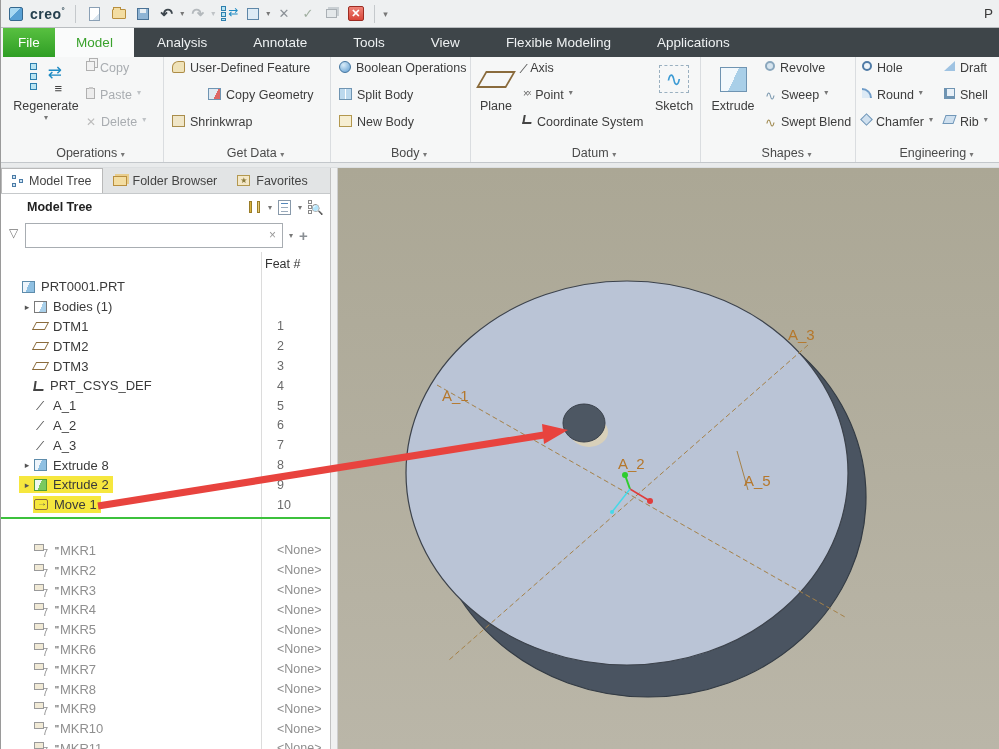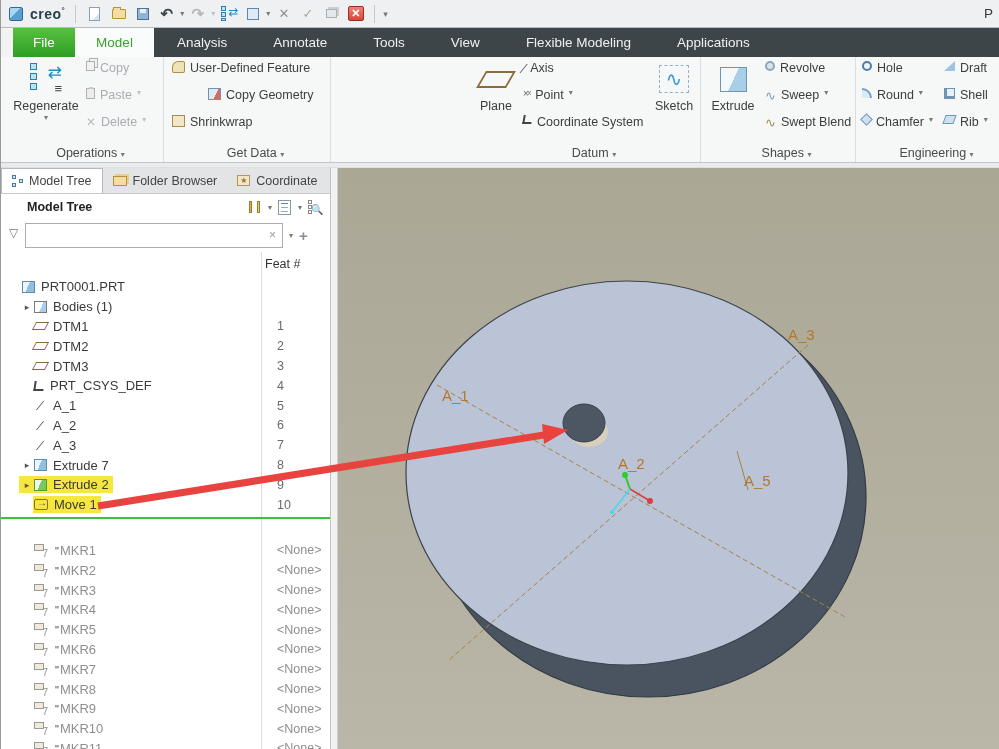--- a/index.html
+++ b/index.html
@@ -29,21 +29,21 @@
   .qi-check{color:#9fae9f;font-size:13px;}
   .qi-win{width:11px;height:9px;border:1px solid #aab0b5;background:#e4e8ea;box-shadow:2px -2px 0 0 #c9cfd3;}
   .qi-redx{width:16px;height:15px;background:linear-gradient(#ee8277,#d9473a);border:1px solid #9c2c22;border-radius:2px;color:#fff;font-size:11px;font-weight:bold;display:flex;align-items:center;justify-content:center;line-height:1;}
   .dd{font-size:8px;color:#777;}
   .dd-dis{font-size:8px;color:#bfc3c6;}
   .title-overflow{margin-left:auto;color:#3a3a3a;font-size:13.5px;padding-right:2px;}
 
   
   .tabbar{height:29px;background:#f2f3f3;display:flex;align-items:stretch;}
   .tab{display:flex;align-items:center;justify-content:center;font-size:13.5px;cursor:default;}
-  .tab-file{width:62px;margin-left:12px;background:linear-gradient(#58c040,#2f9e25);color:#fff;}
+  .tab-file{width:52px;margin-left:2px;background:linear-gradient(#58c040,#2f9e25);color:#fff;}
   .tab-model{width:79px;background:#fafbfb;color:#3aa22c;}
   .darktabs{flex:1;background:#3e4549;display:flex;align-items:stretch;color:#eef1f2;}
   .dtab{display:flex;align-items:center;padding:0 23px;font-size:13.5px;}
 
   
   .ribbon{position:relative;height:106px;background:#f6f7f7;border-bottom:1px solid #c3c7cb;}
   .rgroup{position:absolute;top:0;bottom:0;border-right:1px solid #dadde0;}
   .glabel{position:absolute;bottom:2px;left:0;right:0;text-align:center;font-size:12.5px;color:#4a4a4a;white-space:nowrap;padding-left:17px;}
   .mini{position:absolute;height:24px;display:flex;gap:5px;font-size:12.5px;color:#3d3d3d;white-space:nowrap;}
   .mini.dis{color:#a9adb1;}
@@ -271,20 +271,35 @@
           <span class="chip c-cgeom"></span>
           <span>Copy Geometry</span>
         </div>
       <div class="mini r3" style="left:8px;">
           <span class="chip c-shrink"></span>
           <span>Shrinkwrap</span>
         </div>
       <div class="glabel"><span>Get Data</span> <span class="dd">▾</span></div>
     </div>
 
+    <div class="rgroup" style="left:330px;width:140px;">
+      <div class="mini r1" style="left:8px;">
+          <span class="chip c-bool"></span>
+          <span>Boolean Operations</span>
+        </div>
+      <div class="mini r2" style="left:8px;">
+          <span class="chip c-split"></span>
+          <span>Split Body</span>
+        </div>
+      <div class="mini r3" style="left:8px;">
+          <span class="chip c-newbody"></span>
+          <span>New Body</span>
+        </div>
+      <div class="glabel"><span>Body</span> <span class="dd">▾</span></div>
+    </div>
 
     <div class="rgroup" style="left:470px;width:230px;">
       <div class="bigbtn" style="left:2px;width:46px;">
         <div class="bicon">
             <span class="plane-big"></span>
           </div>
         <div>Plane</div>
       </div>
       <div class="mini r1" style="left:52px;">
           <span class="chip c-axis">∕</span>
@@ -376,21 +391,21 @@
               <i></i>
             </span>
             <span>Model Tree</span>
           </div>
         <div class="ptab">
             <span class="pi-folder"></span>
             <span>Folder Browser</span>
           </div>
         <div class="ptab">
             <span class="pi-fav">★</span>
-            <span>Coordinate</span>
+            <span>Favorites</span>
           </div>
       </div>
 
       <div class="phead">
         <span class="ptitle">Model Tree</span>
         <span class="hicons">
           <span class="hi">
               <span class="hi-tools">
                 <i></i>
                 <b></b>
@@ -505,21 +520,21 @@
               <span class="ticon ic-axis"></span>
               <span class="tlabel">A_3</span>
             </span>
             <span class="tfeat">7</span>
           </div>
           <div class="trow">
             <span class="tind"></span>
             <span class="thl">
               <span class="texp">▸</span>
               <span class="ticon ic-extrude"></span>
-              <span class="tlabel">Extrude 7</span>
+              <span class="tlabel">Extrude 8</span>
             </span>
             <span class="tfeat">8</span>
           </div>
           <div class="trow">
             <span class="tind"></span>
             <span class="thl on">
               <span class="texp">▸</span>
               <span class="ticon ic-extrude2"></span>
               <span class="tlabel">Extrude 2</span>
             </span>

